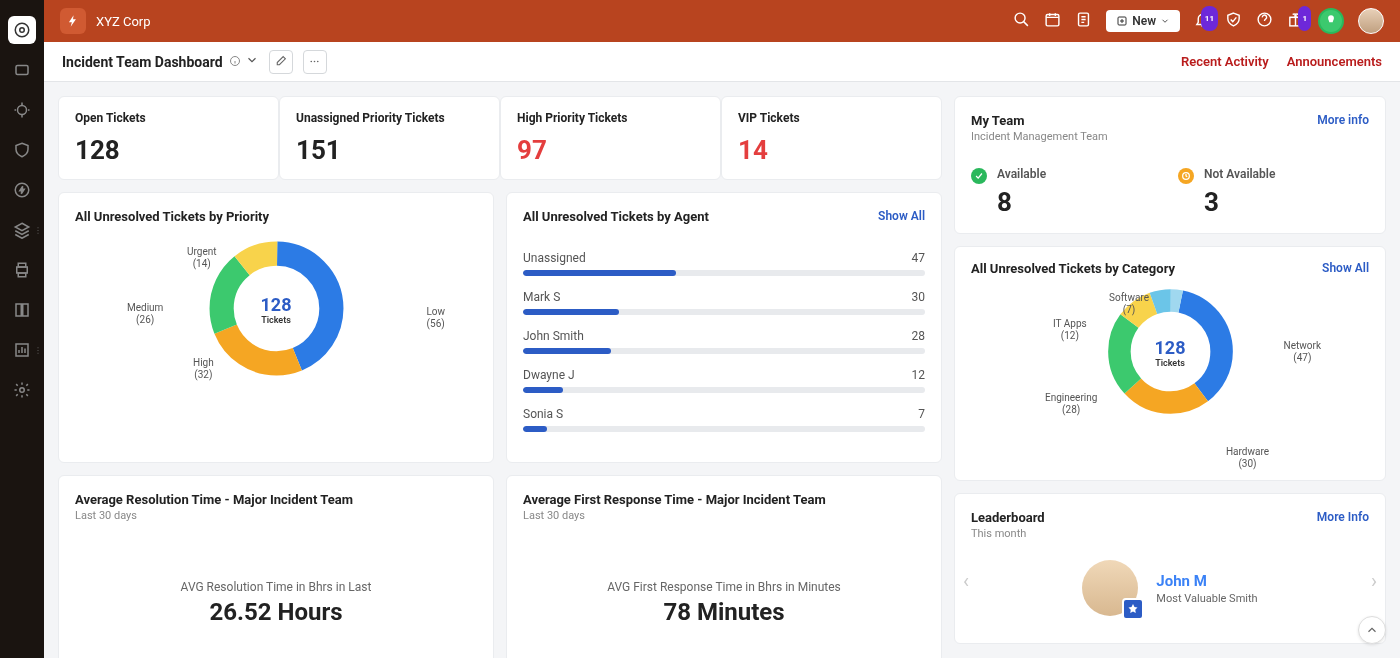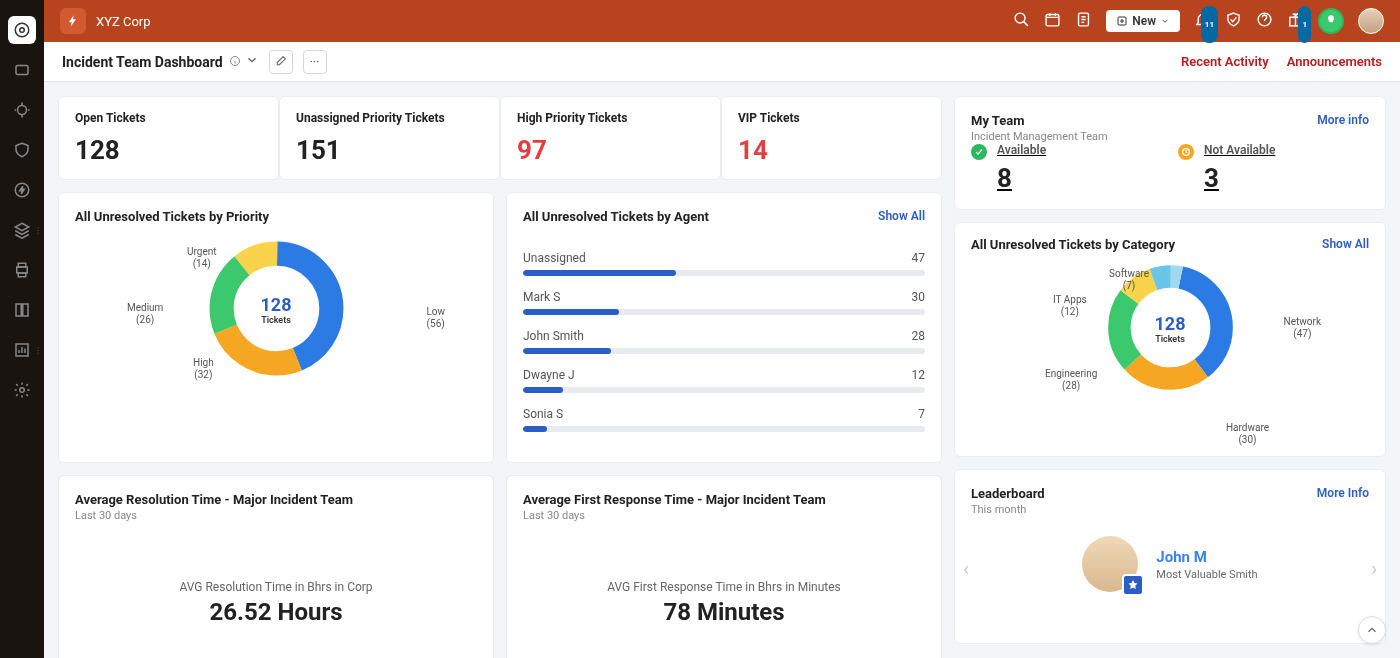--- a/index.html
+++ b/index.html
@@ -18,21 +18,21 @@
   position: fixed; left: 44px; top: 0; right: 0; height: 42px;
   background: #b8441f; display: flex; align-items: center; padding: 0 16px; z-index: 90;
 }
 .logo-badge { width: 26px; height: 26px; border-radius: 6px; background: #d05a32; display: flex; align-items: center; justify-content: center; margin-right: 10px; }
 .logo-badge svg { width: 14px; height: 14px; fill: #fff; }
 .company-name { color: #fff; font-size: 13px; font-weight: 400; }
 .header-right { margin-left: auto; display: flex; align-items: center; gap: 14px; }
 .header-icon { color: #fff; cursor: pointer; position: relative; }
 .header-icon svg { width: 17px; height: 17px; }
 .new-btn { background: #fff; border-radius: 4px; padding: 4px 10px; display: flex; align-items: center; gap: 4px; cursor: pointer; font-size: 12px; font-weight: 600; color: #333;}
-.badge-count { position: absolute; top: -5px; right: -7px; background: #0369a1; color: #fff; font-size: 8px; font-weight: 700; border-radius: 8px; padding: 14px 4px; min-width: 12px; text-align: center; }
+.badge-count { position: absolute; top: -5px; right: -7px; background: #6d28d9; color: #fff; font-size: 8px; font-weight: 700; border-radius: 8px; padding: 8px 4px; min-width: 12px; text-align: center; }
 .avatar-green { width: 26px; height: 26px; border-radius: 50%; background: #3cc96e; border: 2px solid #2ab85c; display:flex;align-items:center;justify-content:center;}
 .avatar-user { width: 26px; height: 26px; border-radius: 50%; background: linear-gradient(#e8d0b8, #c0a080); border: 1px solid #fff; }
 
 .subheader {
   position: fixed; left: 44px; top: 42px; right: 0; height: 40px;
   background: #fff; border-bottom: 1px solid #e3e5e8; display: flex; align-items: center; padding: 0 18px; z-index: 80;
 }
 .dash-title { font-size: 14px; font-weight: 700; color: #222; }
 .info-icon { margin-left: 6px; color: #888; }
 .chevron { margin-left: 4px; color: #555; cursor: pointer; }
@@ -71,21 +71,21 @@
 .agent-fill { height: 100%; background: #2c5cc5; border-radius: 3px; }
 
 .show-all { float: right; color: #2c5cc5; font-size: 12px; font-weight: 600; cursor: pointer; }
 .more-info { float: right; color: #2c5cc5; font-size: 12px; font-weight: 600; cursor: pointer; }
 
 .row-3 { display: flex; gap: 12px; }
 .row-3 .card { flex: 1; min-height: 230px; position: relative; }
 .metric-label { font-size: 12px; color: #666; text-align: center; margin-top: 58px; }
 .metric-value { font-size: 24px; font-weight: 700; color: #222; text-align: center; margin-top: 4px; }
 
-.team-stats { display: flex; gap: 16px; text-decoration: underline;}
+.team-stats { display: flex; margin-top: 24px; gap: 16px;}
 .team-stat { flex: 1; display: flex; align-items: flex-start; gap: 10px; }
 .status-ico { width: 16px; height: 16px; border-radius: 50%; display: flex; align-items: center; justify-content: center; margin-top: 1px;}
 .status-ico.green { background: #2ab85c; }
 .status-ico.orange { background: #f5a623; }
 .team-stat-body { display: flex; flex-direction: column; }
 .team-stat-label { font-size: 12px; color: #555; font-weight: 600; }
 .team-stat-val { font-size: 26px; font-weight: 700; color: #222; margin-top: 6px; }
 
 .leader-card { flex: 1; position: relative; }
 .leader-body { display: flex; align-items: center; justify-content: center; margin-top: 20px; gap: 18px; }
@@ -343,21 +343,21 @@
               </div>
             </div>
           </div>
       </div>
     </div>
 
     <div class="row-3">
       <div class="card">
         <div class="card-title">Average Resolution Time - Major Incident Team</div>
         <div class="card-sub">Last 30 days</div>
-        <div class="metric-label">AVG Resolution Time in Bhrs in Corp</div>
+        <div class="metric-label">AVG Resolution Time in Bhrs in Last</div>
         <div class="metric-value">26.52 Hours</div>
 
       </div>
       <div class="card">
         <div class="card-title">Average First Response Time - Major Incident Team</div>
         <div class="card-sub">Last 30 days</div>
         <div class="metric-label">AVG First Response Time in Bhrs in Minutes</div>
         <div class="metric-value">78 Minutes</div>
 
       </div>

